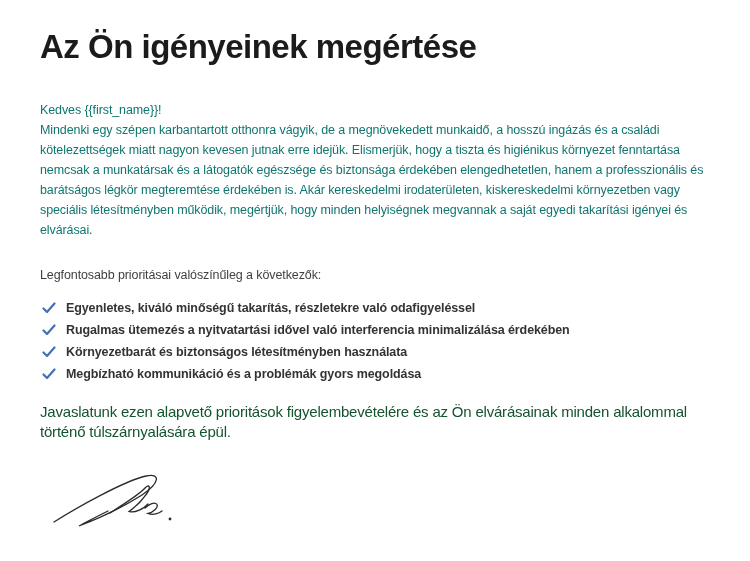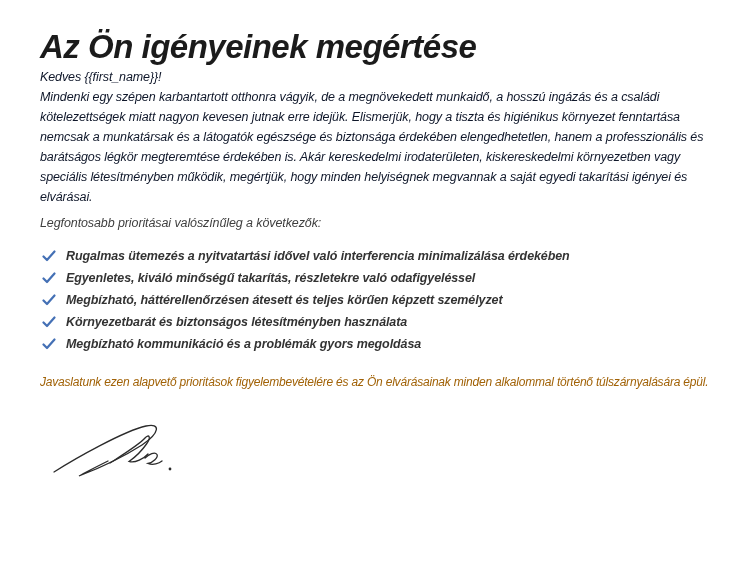--- a/index.html
+++ b/index.html
@@ -5,40 +5,40 @@
   * { margin: 0; padding: 0; box-sizing: border-box; }
   html, body { background: #ffffff; }
   .page {
     position: relative;
     width: 750px;
     height: 561px;
     background: #ffffff;
     font-family: "Liberation Sans", sans-serif;
     overflow: hidden;
     padding: 26px 40px 0 40px;
-    font-style: italic;
   }
   .page-title {
     font-size: 33px;
     font-weight: 700;
     letter-spacing: -0.5px;
     color: #1b1b1b;
     line-height: 1.25;
   }
   .body-block {
+    margin-top: 33px;
     width: 672px;
     font-size: 12.5px;
     line-height: 20px;
     letter-spacing: -0.1px;
-    color: #0f172a;
+    color: #0f766e;
   }
   .greeting-line { display: block; }
   .body-paragraph { display: block; }
   .priorities-heading {
-    margin-top: 6px;
+    margin-top: 25px;
     font-size: 12.5px;
     line-height: 20px;
     color: #3f3f3f;
     letter-spacing: -0.1px;
   }
   .priorities-list {
     margin-top: 14px;
     list-style: none;
   }
   .priority-item {
@@ -54,24 +54,24 @@
   .check-icon {
     flex: 0 0 auto;
     width: 14px;
     height: 13px;
     margin: 2px 10px 0 2px;
     display: inline-block;
   }
   .closing-paragraph {
     margin-top: 15px;
     width: 680px;
-    font-size: 12px;
+    font-size: 15px;
     line-height: 20px;
     letter-spacing: -0.2px;
-    color: #a16207;
+    color: #14532d;
   }
   .signature-wrap {
     margin-top: 26px;
     margin-left: 8px;
     width: 135px;
     height: 66px;
   }
   .signature-wrap svg { width: 100%; height: 100%; }
 </style>
 </head>
@@ -88,37 +88,29 @@
 
   <div class="priorities-heading">Legfontosabb prioritásai valószínűleg a következők:</div>
 
   <ul class="priorities-list">
     <li class="priority-item">
       <span class="check-icon">
         <svg viewBox="0 0 14 12">
             <polyline points="1.5,6.5 5,10 12.5,1.5" fill="none" stroke-width="2.2" stroke-linecap="round" stroke-linejoin="round" stroke="#4470b5"></polyline>
           </svg>
       </span>
-      <span>Rugalmas ütemezés a nyitvatartási idővel való interferencia minimalizálása érdekében</span>
-    </li>
-    <li class="priority-item">
-      <span class="check-icon">
-        <svg viewBox="0 0 14 12">
-            <polyline points="1.5,6.5 5,10 12.5,1.5" fill="none" stroke-width="2.2" stroke-linecap="round" stroke-linejoin="round" stroke="#4470b5"></polyline>
-          </svg>
-      </span>
       <span>Egyenletes, kiváló minőségű takarítás, részletekre való odafigyeléssel</span>
     </li>
     <li class="priority-item">
       <span class="check-icon">
         <svg viewBox="0 0 14 12">
             <polyline points="1.5,6.5 5,10 12.5,1.5" fill="none" stroke-width="2.2" stroke-linecap="round" stroke-linejoin="round" stroke="#4470b5"></polyline>
           </svg>
       </span>
-      <span>Megbízható, háttérellenőrzésen átesett és teljes körűen képzett személyzet</span>
+      <span>Rugalmas ütemezés a nyitvatartási idővel való interferencia minimalizálása érdekében</span>
     </li>
     <li class="priority-item">
       <span class="check-icon">
         <svg viewBox="0 0 14 12">
             <polyline points="1.5,6.5 5,10 12.5,1.5" fill="none" stroke-width="2.2" stroke-linecap="round" stroke-linejoin="round" stroke="#4470b5"></polyline>
           </svg>
       </span>
       <span>Környezetbarát és biztonságos létesítményben használata</span>
     </li>
     <li class="priority-item">

